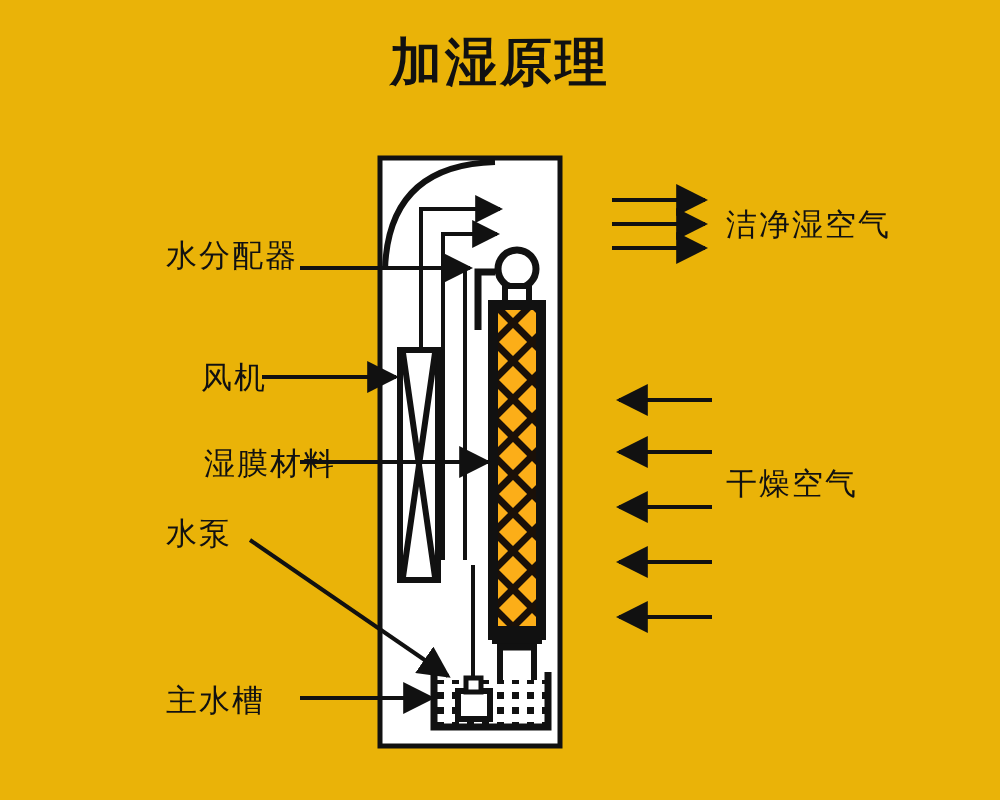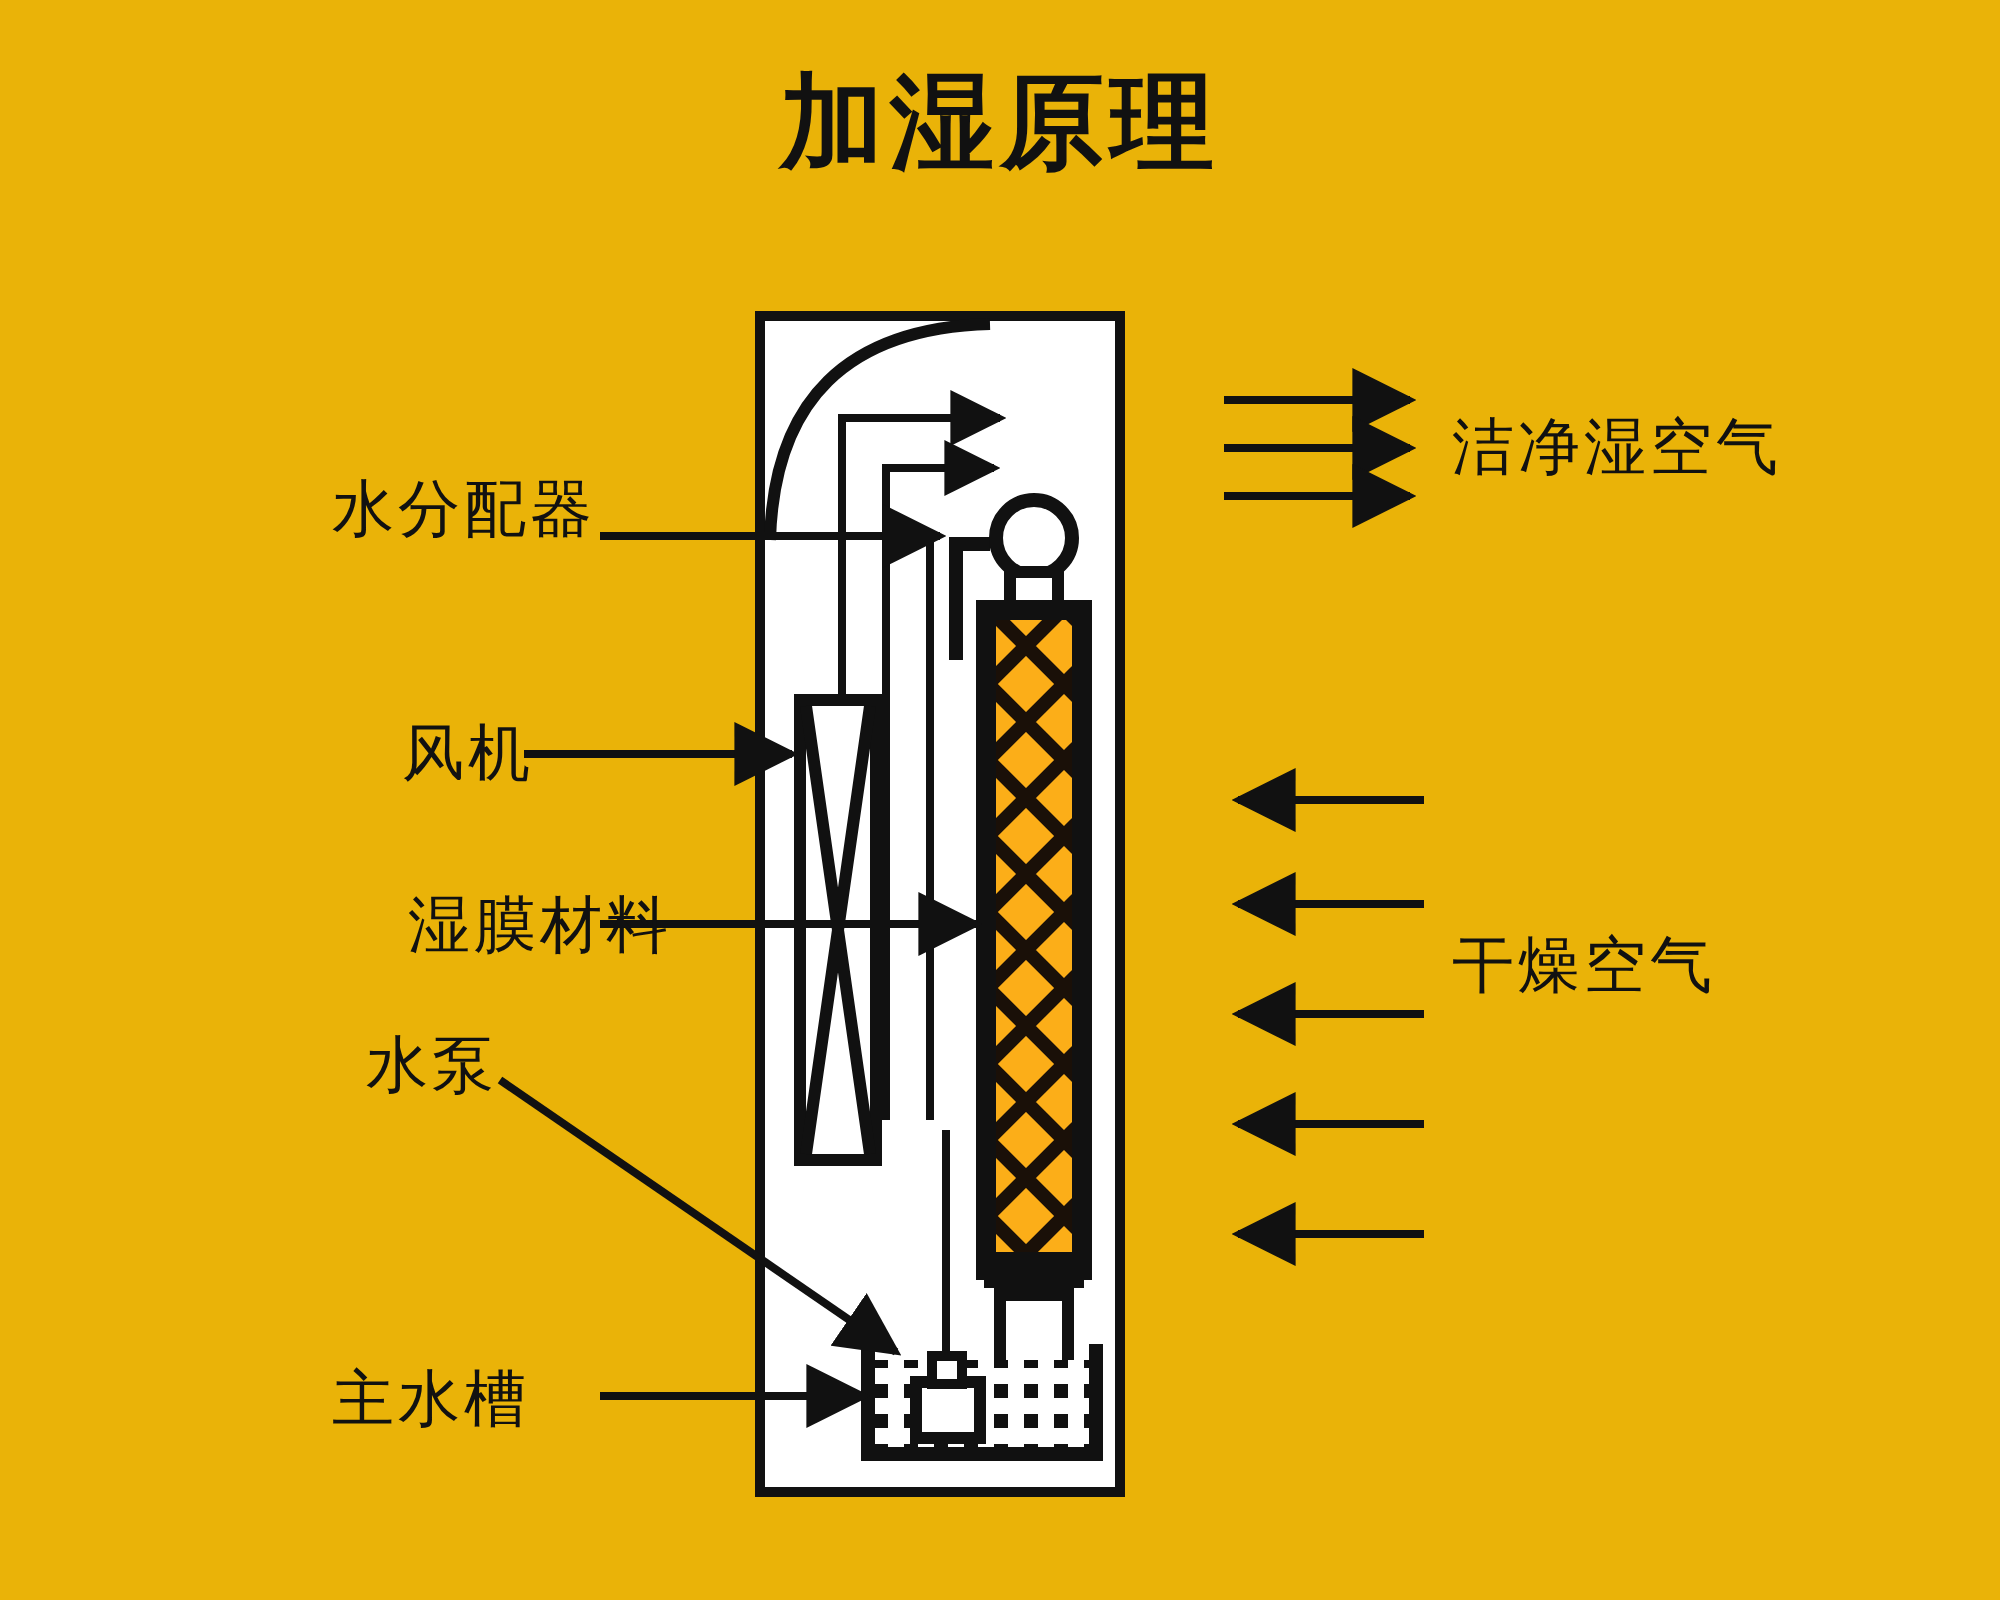--- a/index.html
+++ b/index.html
@@ -45,21 +45,21 @@
     font-size: 31px;
     font-weight: 500;
     letter-spacing: 2px;
     color: #111111;
     white-space: nowrap;
     line-height: 1;
   }
   .lbl-wd   { left: 166px; top: 240px; }
   .lbl-fan  { left: 166px; top: 362px; margin-left: 35px; }
   .lbl-wf   { left: 166px; top: 448px; margin-left: 38px; }
-  .lbl-pump { left: 166px; top: 518px; margin-left: 17px; }
+  .lbl-pump { left: 166px; top: 518px; }
   .lbl-tank { left: 166px; top: 685px; }
   .lbl-clean{ left: 726px; top: 209px; }
   .lbl-dry  { left: 726px; top: 468px; }
 </style>
 </head>
 <body>
 
 <div id="stage">
 
   <div id="title">加湿原理</div>

